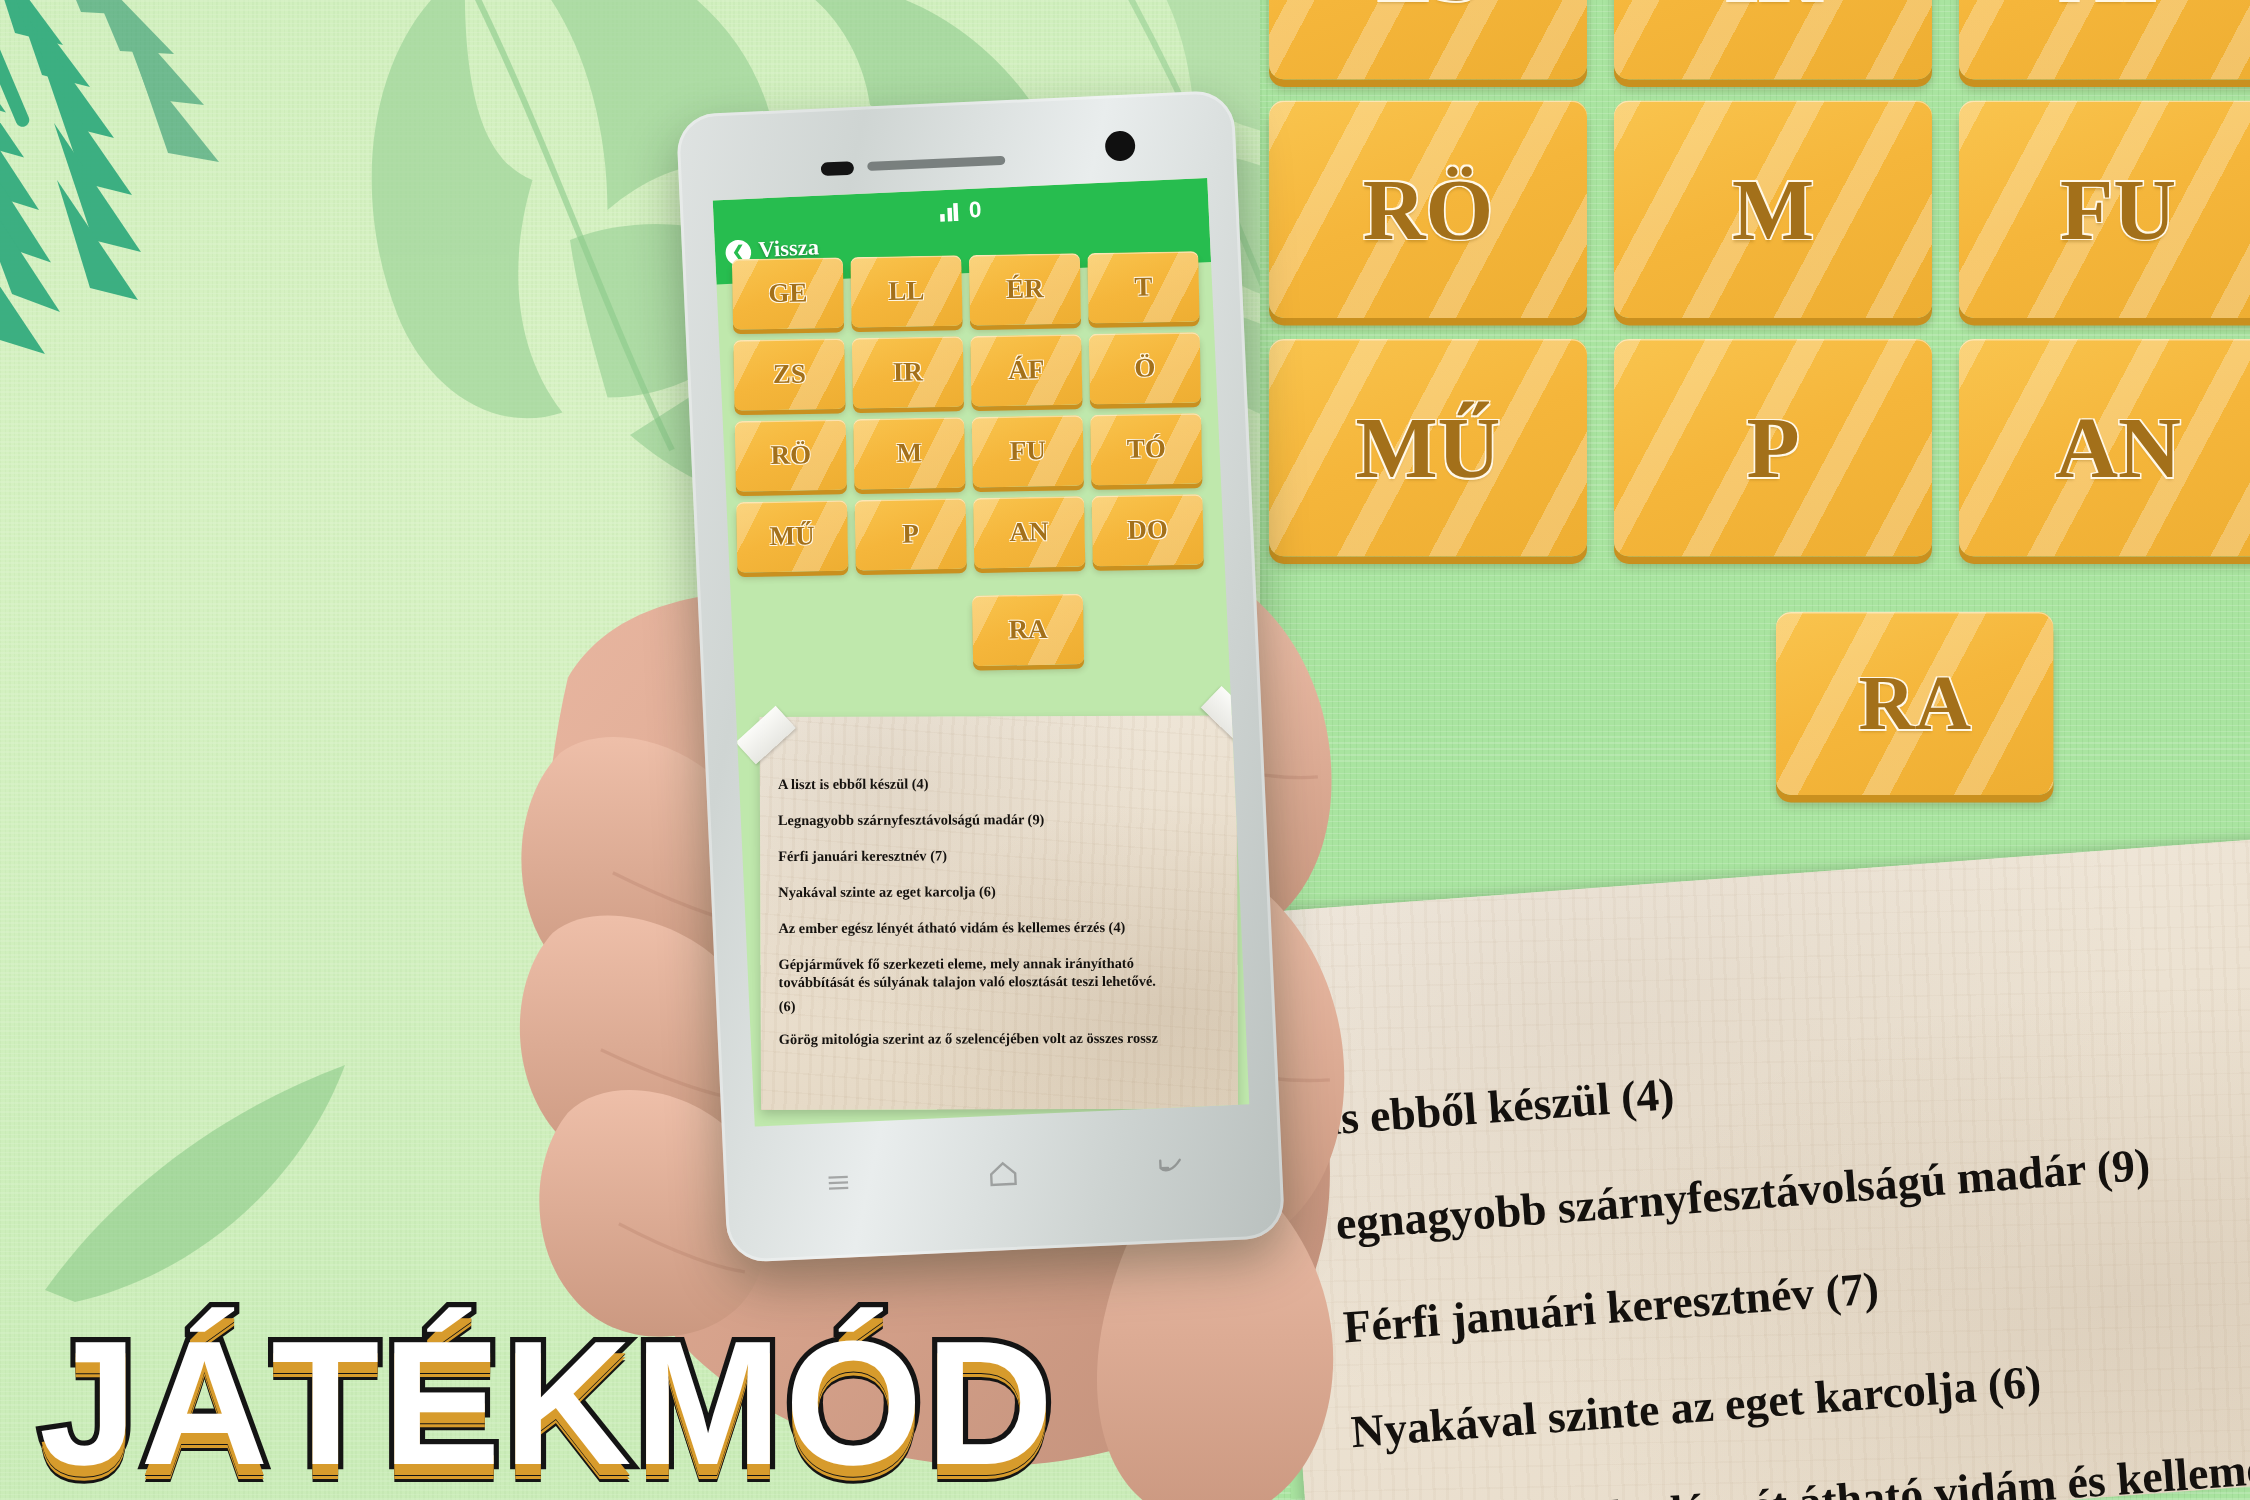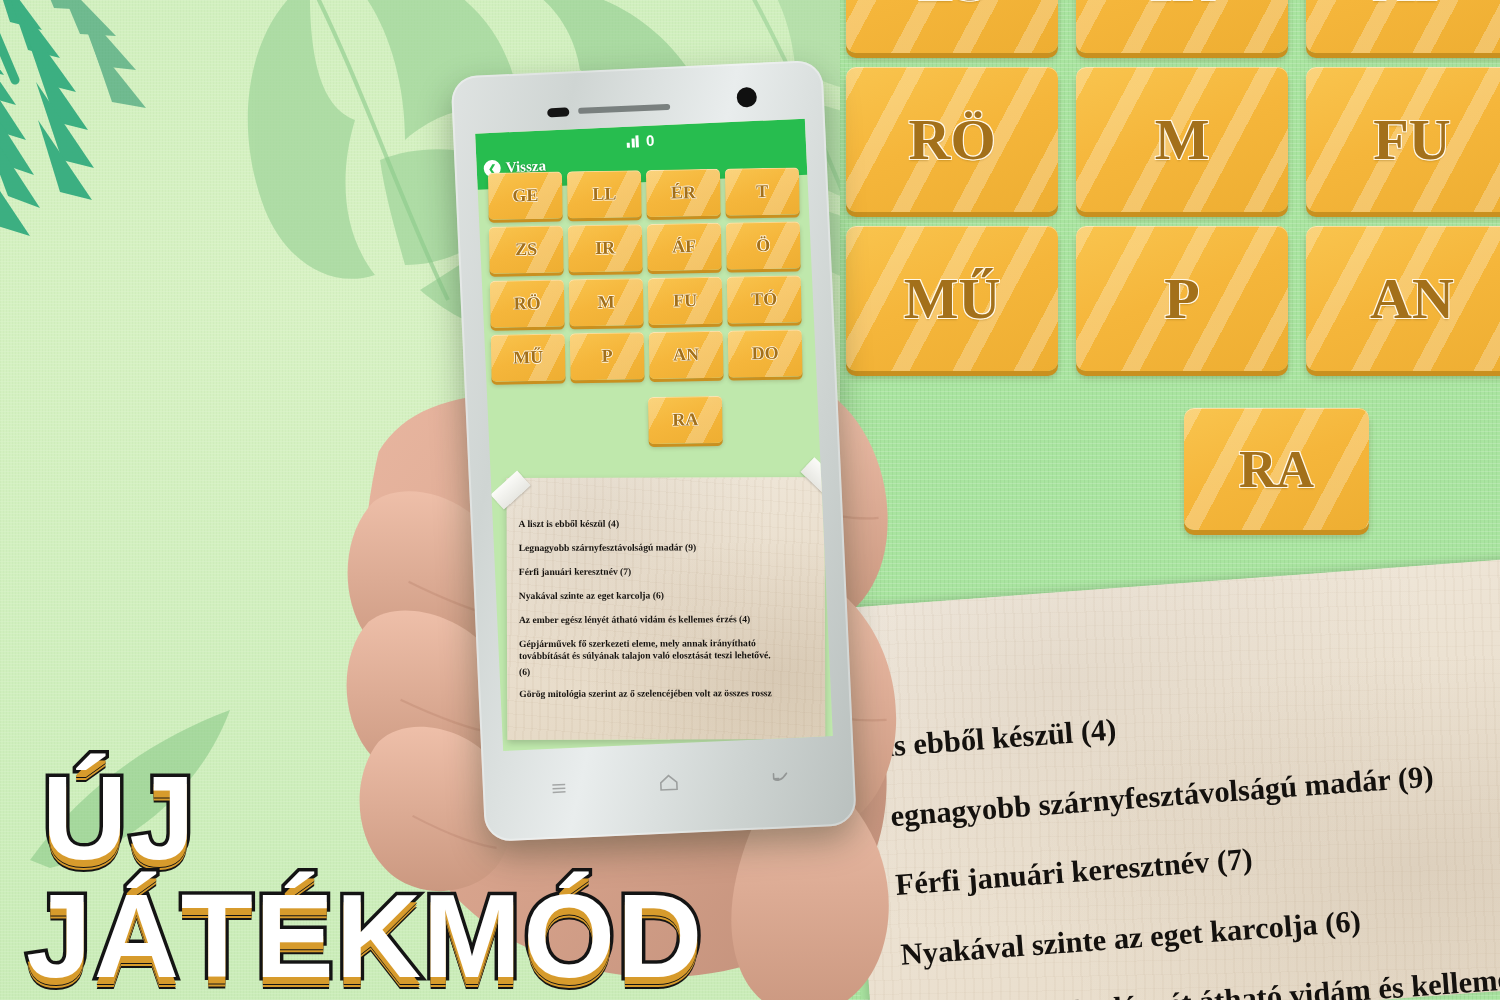--- a/index.html
+++ b/index.html
@@ -444,15 +444,14 @@
         <path d="M4 12 L12 5 L20 12 L20 19 L4 19 Z" fill="none" stroke="#555" stroke-width="1.6"></path>
       </svg>
       <svg class="ico" width="24" height="24" viewBox="0 0 24 24">
         <path d="M19 8 C 14 15 9 16 6 13 M6 13 L11 13 M6 13 L6 8" fill="none" stroke="#555" stroke-width="1.6" stroke-linecap="round"></path>
       </svg>
     </div>
   </div>
 </div>
 
 <div class="promo">
-  <div class="l1"><span>ÚJ</span></div>
   <div class="l2"><span>JÁTÉKMÓD</span></div>
 </div>
 
 </body></html>

